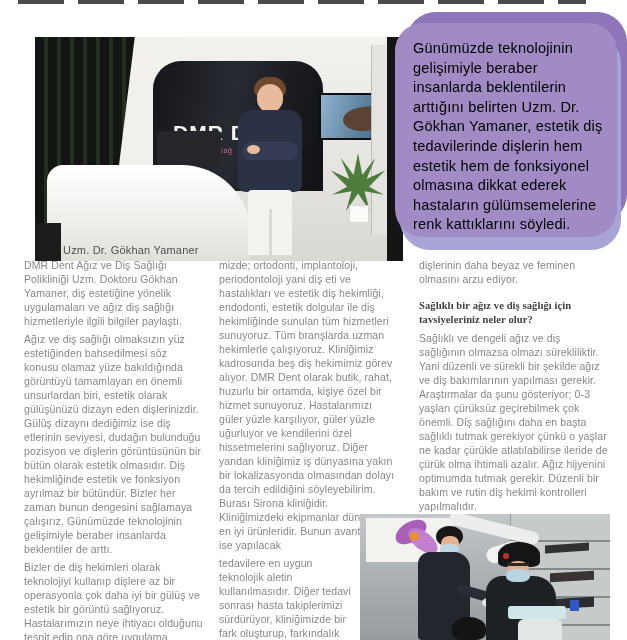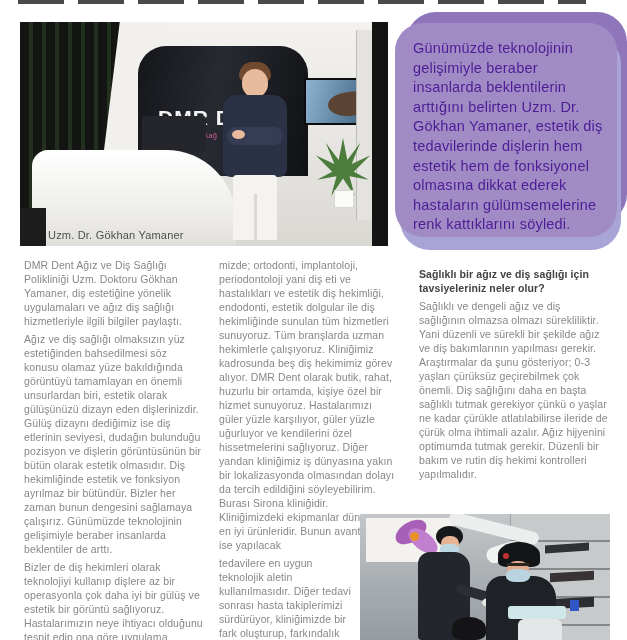--- a/index.html
+++ b/index.html
@@ -2,21 +2,21 @@
 <html><head>
 <meta charset="utf-8">
 <style>
   html,body{margin:0;padding:0;background:#ffffff;}
   .page{position:relative;width:627px;height:640px;overflow:hidden;background:#ffffff;
         font-family:"Liberation Sans",sans-serif;}
   
   .top-crop{position:absolute;left:18px;top:0;width:568px;height:4px;
     background:repeating-linear-gradient(90deg,#4a4a4a 0 46px,transparent 46px 60px);}
   
-  .photo-main{position:absolute;left:20px;top:22px;width:368px;height:224px;margin:0;
+  .photo-main{position:absolute;left:20px;top:22px;width:368px;height:224px;margin:15px;
     overflow:hidden;background:linear-gradient(180deg,#f3f2ef 0%,#e6e5e1 55%,#d9d8d3 100%);}
   .photo-main *{position:absolute;}
   .pm-left-glass{left:0;top:0;width:108px;height:188px;
     background:repeating-linear-gradient(90deg,#131512 0 9px,#23301f 9px 13px);}
   .pm-left-curve{left:86px;top:0;width:46px;height:224px;background:#f1f0ec;transform:skewX(-7deg);}
   .pm-center-glass{left:118px;top:24px;width:170px;height:130px;border-radius:28px 28px 0 0;
     background:linear-gradient(100deg,#15161a 0%,#272a31 45%,#101114 100%);}
   .pm-sign-title{left:20px;top:60px;color:#f4f4f4;font-weight:bold;font-size:21px;letter-spacing:1px;}
   .pm-sign-sub{left:22px;top:86px;color:#d7639f;font-size:7px;letter-spacing:.5px;}
   .pm-tv{left:284px;top:56px;width:74px;height:47px;background:#0d0d10;}
@@ -40,26 +40,26 @@
   .pm-plant{left:296px;top:116px;width:54px;height:58px;background:#4c7d3c;
     clip-path:polygon(50% 0,58% 38%,82% 8%,66% 45%,100% 30%,70% 58%,98% 72%,62% 66%,72% 100%,50% 70%,28% 100%,38% 66%,2% 72%,30% 58%,0 30%,34% 45%,18% 8%,42% 38%);}
   .pm-plant-pot{left:314px;top:168px;width:18px;height:16px;background:#fbfbf9;border:1px solid #d8d7d2;}
   .pm-caption{left:28px;bottom:5px;color:#4e4f52;font-size:11px;letter-spacing:.2px;}
   
   .quote-group{position:absolute;left:388px;top:12px;width:239px;height:238px;}
   .q-back-dark{position:absolute;left:18px;top:0;right:0;height:212px;border-radius:30px;}
   .q-back-light{position:absolute;left:12px;top:22px;right:6px;bottom:0;border-radius:30px;}
   .q-main{position:absolute;left:7px;top:11px;width:222px;height:214px;border-radius:28px;
     box-sizing:border-box;padding:16px 12px 0 18px;}
-  .q-main p{margin:0;color:#4c1d95;font-size:14.5px;line-height:19.6px;letter-spacing:.2px;}
+  .q-main p{margin:0;color:#000000;font-size:14.5px;line-height:19.6px;letter-spacing:.2px;}
   
   .col{position:absolute;top:254px;color:#87878a;font-size:10.5px;line-height:14px;letter-spacing:.1px;}
   .col p{margin:4px;}
   .col p.gap{margin-top:13px;}
-  .col .q{color:#414042;font-weight:bold;}
+  .col .q{color:#414042;font-weight:bold;font-family:Liberation Serif, serif;}
   .col1{left:20px;width:187px;}
   .col2{left:215px;width:184px;}
   .col2 .narrow{width:141px;}
   .col3{left:415px;width:198px;}
   
   .photo2{position:absolute;left:360px;top:514px;width:250px;height:126px;margin:0;overflow:hidden;
     background:linear-gradient(180deg,#c3c7ca 0%,#a6abaf 60%,#979ca0 100%);}
   .photo2 *{position:absolute;}
   .p2-right-panel{left:150px;top:0;width:100px;height:126px;background:#c7cacb;
     border-left:1px solid #9ea2a4;
@@ -140,20 +140,21 @@
     <p>Bizler de diş hekimleri olarak teknolojiyi kullanıp dişlere az bir operasyonla çok daha iyi bir gülüş ve estetik bir görüntü sağlıyoruz. Hastalarımızın neye ihtiyacı olduğunu tespit edip ona göre uygulama yapıyoruz. Bizim diğer branşlardan</p>
   </div>
 
   <div class="col col2">
     <p>mizde; ortodonti, implantoloji, periodontoloji yani diş eti ve hastalıkları ve estetik diş hekimliği, endodonti, estetik dolgular ile diş hekimliğinde sunulan tüm hizmetleri sunuyoruz. Tüm branşlarda uzman hekimlerle çalışıyoruz. Kliniğimiz kadrosunda beş diş hekimimiz görev alıyor. DMR Dent olarak butik, rahat, huzurlu bir ortamda, kişiye özel bir hizmet sunuyoruz. Hastalarımızı güler yüzle karşılıyor, güler yüzle uğurluyor ve kendilerini özel hissetmelerini sağlıyoruz. Diğer yandan kliniğimiz iş dünyasına yakın bir lokalizasyonda olmasından dolayı da tercih edildiğini söyleyebilirim. Burası Sirona kliniğidir. Kliniğimizdeki ekipmanlar dünyanın en iyi ürünleridir. Bunun avantajını ise yapılacak</p>
     <p class="narrow">tedavilere en uygun teknolojik aletin kullanılmasıdır. Diğer tedavi sonrası hasta takiplerimizi sürdürüyor, kliniğimizde bir fark oluşturup, farkındalık yaratıyoruz.</p>
 
   </div>
 
   <div class="col col3">
+    <p>dişlerinin daha beyaz ve feminen olmasını arzu ediyor.</p>
     <p class="q gap">Sağlıklı bir ağız ve diş sağlığı için tavsiyeleriniz neler olur?</p>
     <p>Sağlıklı ve dengeli ağız ve diş sağlığının olmazsa olmazı sürekliliktir. Yani düzenli ve sürekli bir şekilde ağız ve diş bakımlarının yapılması gerekir. Araştırmalar da şunu gösteriyor; 0-3 yaşları çürüksüz geçirebilmek çok önemli. Diş sağlığını daha en başta sağlıklı tutmak gerekiyor çünkü o yaşlar ne kadar çürükle atlatılabilirse ileride de çürük olma ihtimali azalır. Ağız hijyenini optimumda tutmak gerekir. Düzenli bir bakım ve rutin diş hekimi kontrolleri yapılmalıdır.</p>
   </div>
 
   <figure class="photo2">
     <div class="p2-right-panel"></div>
     <div class="p2-item1"></div>
     <div class="p2-item2"></div>
     <div class="p2-item3"></div>
     <div class="p2-flower">

